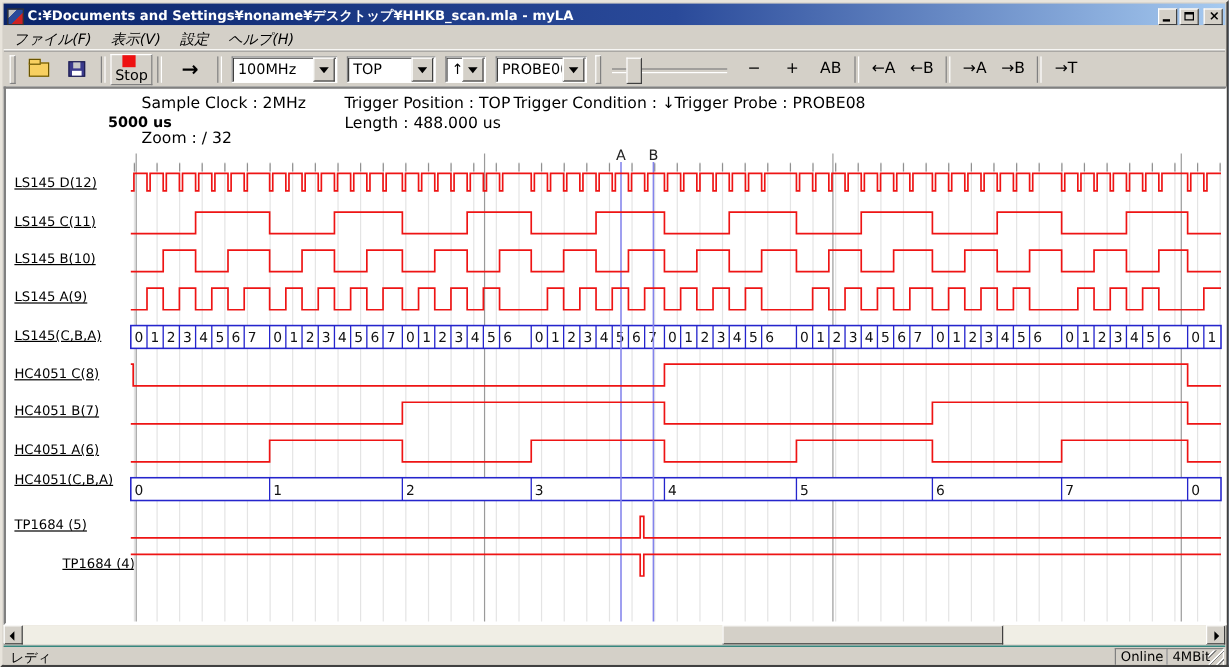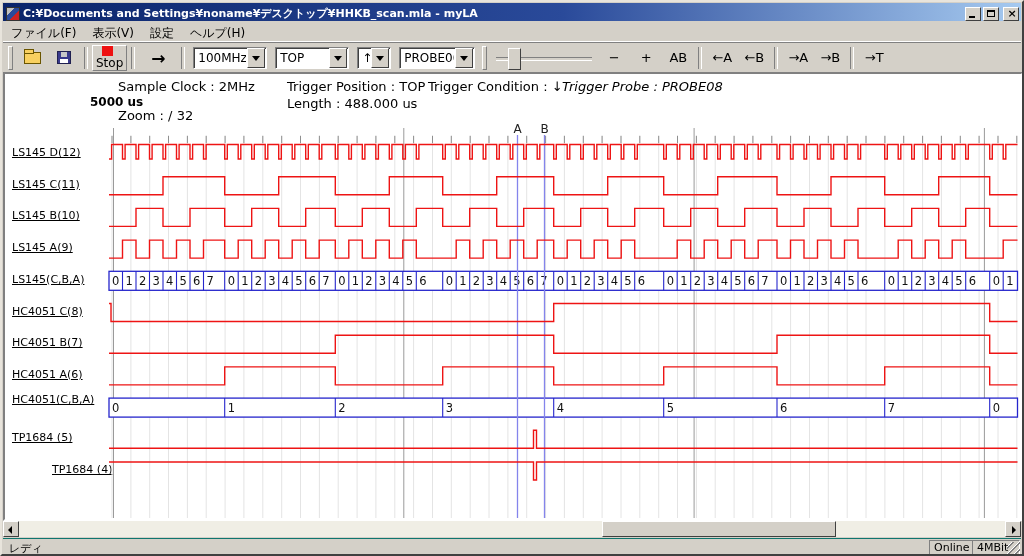--- a/index.html
+++ b/index.html
@@ -15,21 +15,21 @@
     background:linear-gradient(135deg,#c0c0c0 0 30%,#2a4a9a 30% 60%,#cc2222 60% 100%);
     border:1px solid #333;box-sizing:border-box;}
   #title-text{color:#fff;font-size:11px;font-weight:bold;white-space:nowrap;overflow:hidden;flex:1;}
   .winbtn{width:16px;height:14px;margin-left:2px;background:#d4d0c8;
     border-top:1px solid #fff;border-left:1px solid #fff;border-right:1px solid #404040;border-bottom:1px solid #404040;
     position:relative;box-sizing:border-box;}
   .winbtn .min{position:absolute;left:3px;bottom:2px;width:6px;height:2px;background:#000;}
   .winbtn .max{position:absolute;left:3px;top:2px;width:8px;height:7px;border:1px solid #000;border-top-width:2px;box-sizing:border-box;}
   .winbtn .cls{position:absolute;left:0;top:-1px;width:16px;text-align:center;font-size:11px;font-weight:bold;color:#000;line-height:14px;}
   
-  #menubar{position:absolute;left:1px;top:19px;right:1px;height:24px;display:flex;align-items:center;background:#d4d0c8;}
+  #menubar{position:absolute;left:1px;top:19px;right:1px;height:24px;display:flex;align-items:center;background:#d4d0c8;font-style:italic;}
   .menu-item{padding:2px 8px;font-size:12px;color:#000;}
   
   #toolbar{position:absolute;left:1px;top:39px;right:1px;height:31px;display:flex;align-items:center;
     border-top:1px solid #fff;box-shadow:0 1px 0 #808080 inset;background:#d4d0c8;padding-left:2px;}
   .grip{width:3px;height:22px;margin:0 3px;border-top:1px solid #fff;border-left:1px solid #fff;border-right:1px solid #808080;border-bottom:1px solid #808080;}
   .tsep{width:2px;height:22px;margin:0 4px;border-left:1px solid #808080;border-right:1px solid #fff;}
   .tbtn{height:24px;min-width:24px;display:flex;align-items:center;justify-content:center;
     font-size:13px;color:#000;background:transparent;border:1px solid transparent;padding:0 3px;}
   .tbtn.raised{border-top:1px solid #fff;border-left:1px solid #fff;border-right:1px solid #808080;border-bottom:1px solid #808080;flex-direction:column;}
   .icon-folder{width:17px;height:12px;position:relative;background:#f8d060;border:1px solid #6a5500;box-sizing:border-box;}
@@ -113,21 +113,21 @@
     <div class="tsep"></div>
     <div class="tbtn raised" style="font-size:12px;">
       <span class="stop-square" style="background: rgb(238, 17, 17);"></span>
       <span>Stop</span>
     </div>
     <div class="tsep"></div>
     <div class="tbtn" style="font-size:17px;font-weight:bold;min-width:30px;">
         <span>→</span>
       </div>
     <div class="tsep"></div>
-    <div class="combo" style="width:74px;">
+    <div class="combo" style="width:88px;">
       <span class="val">100MHz</span>
       <span class="drop"></span>
     </div>
     <div class="combo" style="width:74px;">
       <span class="val">TOP</span>
       <span class="drop"></span>
     </div>
     <div class="combo" style="width:34px;">
       <span class="val">↑</span>
       <span class="drop"></span>
@@ -154,21 +154,21 @@
     <div class="tbtn">→T</div>
   </div>
 
   <div id="client"></div>
 
   <div class="info-text" style="left:116px;top:77px;">Sample Clock : 2MHz</div>
   <div class="info-text" style="left:116px;top:106px;">Zoom : /  32</div>
   <div class="info-text" style="left:285px;top:77px;">Trigger Position : TOP</div>
   <div class="info-text" style="left:285px;top:94px;">Length : 488.000 us</div>
   <div class="info-text" style="left:426px;top:77px;">Trigger Condition : ↓</div>
-  <div class="info-text" style="left:560px;top:77px;font-style:italic;">Trigger Probe : PROBE08</div>
+  <div class="info-text" style="left:560px;top:77px;">Trigger Probe : PROBE08</div>
   <div id="scale-label" style="left:88px;top:93px;font-weight:bold;">5000 us</div>
 
   <div id="channel-labels">
       <div class="channel-label" style="top: 144px;">LS145 D(12)</div>
       <div class="channel-label" style="top: 175.7px;">LS145 C(11)</div>
       <div class="channel-label" style="top: 207.4px;">LS145 B(10)</div>
       <div class="channel-label" style="top: 239.1px;">LS145 A(9)</div>
       <div class="channel-label" style="top: 270.8px;">LS145(C,B,A)</div>
       <div class="channel-label" style="top: 302.5px;">HC4051 C(8)</div>
       <div class="channel-label" style="top: 334.2px;">HC4051 B(7)</div>

